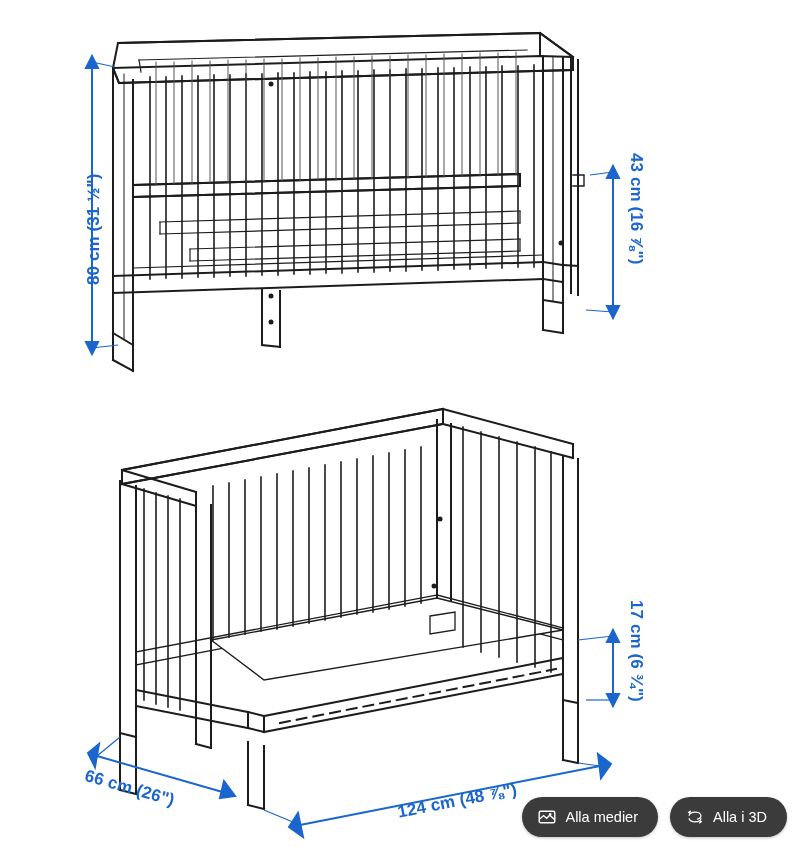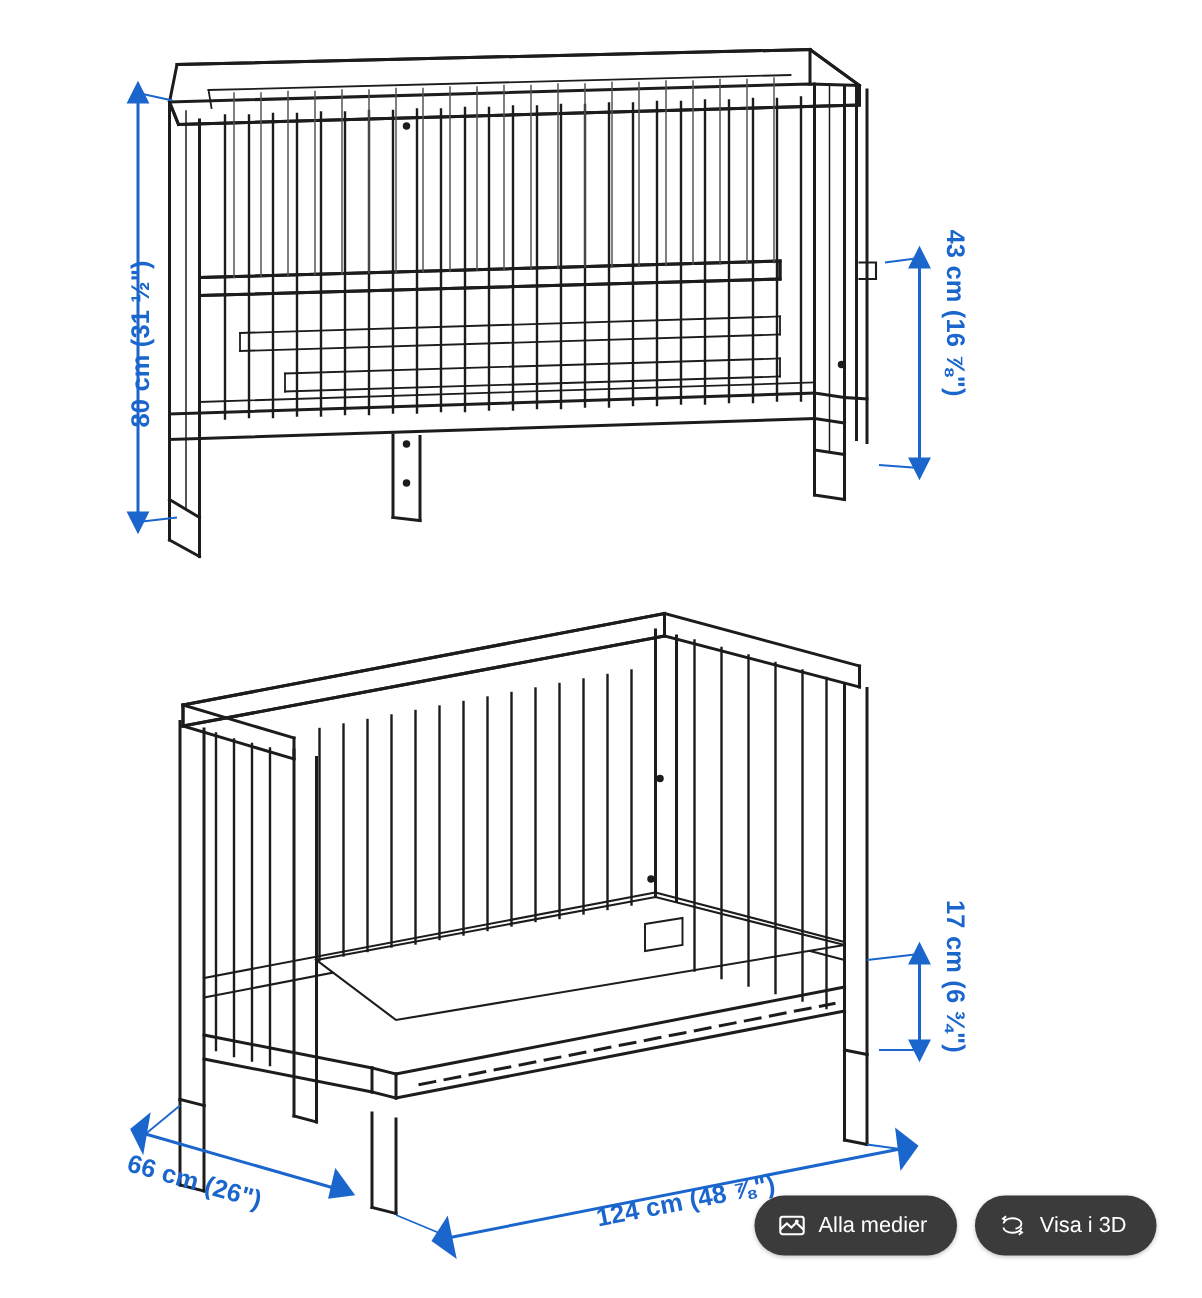--- a/index.html
+++ b/index.html
@@ -37,21 +37,21 @@
   .rot-ccw {
     transform: rotate(-90deg);
     transform-origin: left top;
   }
   .rot-cw {
     transform: rotate(90deg);
     transform-origin: left top;
   }
   .btn-row {
     position: absolute;
-    right: 30px;
+    right: 14px;
     bottom: 28px;
     display: flex;
     align-items: center;
     gap: 12px;
   }
   .pill {
     display: flex;
     align-items: center;
     gap: 9px;
     background: #3b3b3b;
@@ -352,17 +352,17 @@
 
     <div class="pill">
       <span class="glyph">
         <svg width="20" height="18" viewBox="0 0 20 18" fill="none" stroke="#ffffff" stroke-width="1.4">
           <path d="M3.4 7.6 C3.4 5.3 6.4 3.6 10 3.6 C13.6 3.6 16.6 5.3 16.6 7.6 C16.6 9.4 14.8 10.9 12.2 11.4"></path>
           <path d="M16.6 10.4 C16.6 12.7 13.6 14.4 10 14.4 C6.4 14.4 3.4 12.7 3.4 10.4"></path>
           <path d="M5.3 2.2 L3.0 3.9 L5.4 5.4"></path>
           <path d="M14.7 15.8 L17.0 14.1 L14.6 12.6"></path>
         </svg>
       </span>
-      <span>Visa i 3D</span>
+      <span>Alla i 3D</span>
     </div>
   </div>
 
 </div>
 
 </body></html>

